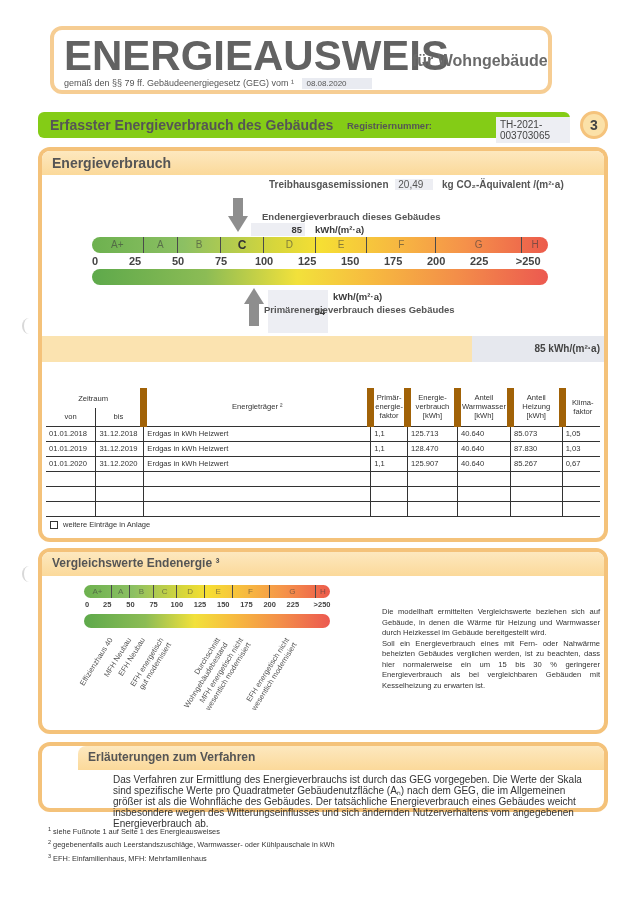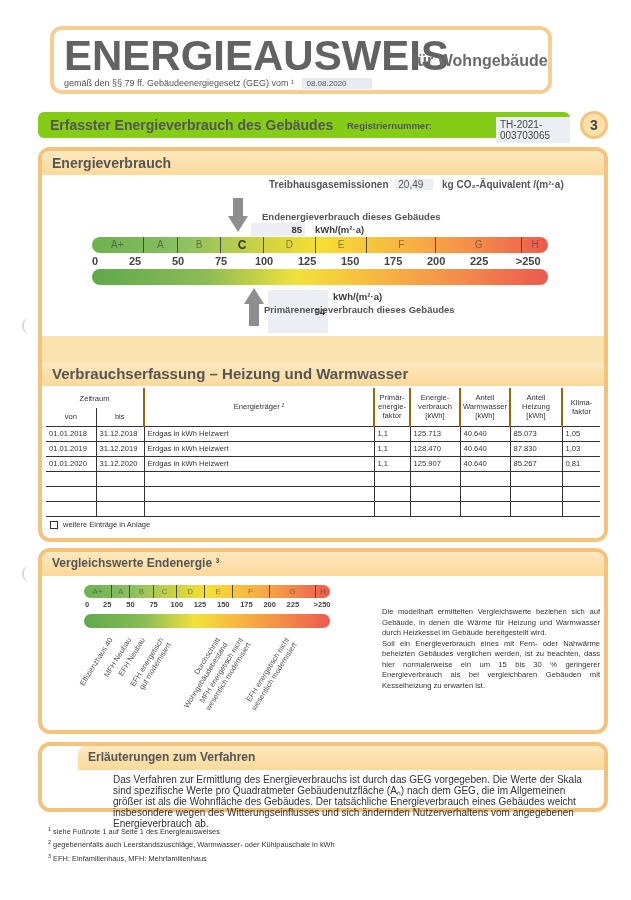--- a/index.html
+++ b/index.html
@@ -50,21 +50,21 @@
   
   #pflicht { position: absolute; left: 38px; top: 336px; width: 570px; height: 26px; background: #fbe3b0; border-left: 4px solid #f4c27a; border-right: 4px solid #f4c27a; }
   #pflicht .t { position: absolute; left: 8px; top: 5px; font-size: 12px; font-weight: bold; color: #555; }
   #pflicht .n { font-size: 9px; font-weight: normal; margin-left: 3px; }
   #pflicht .v { position: absolute; right: 0; top: 0; width: 132px; height: 26px; background: #e6e8ee; text-align: right; padding: 7px 4px 0 0; font-size: 10px; font-weight: bold; color: #444; }
 
   
   #vb { left: 38px; top: 362px; width: 570px; height: 180px; border-top: none; border-radius: 0 0 12px 12px; }
   #vb .boxtitle { border-radius: 0; font-size: 15px; padding-top: 3px; }
   table.vt { position: absolute; left: 4px; top: 26px; width: 554px; border-collapse: collapse; font-size: 7.6px; color: #333; }
-  table.vt th { font-weight: normal; text-align: center; vertical-align: middle; border-left: 2px solid #a16207; padding: 1px; line-height: 9px; }
+  table.vt th { font-weight: normal; text-align: center; vertical-align: middle; border-left: 7px solid #a16207; padding: 1px; line-height: 9px; }
   table.vt th:first-child { border-left: none; }
   table.vt td { border-top: 1px solid #333; border-left: 1px solid #333; height: 15px; padding: 0 3px; text-align: left; }
   table.vt td:first-child { border-left: none; }
   table.vt td.l { text-align: left; }
   table.vt tbody tr:last-child td { border-bottom: 1px solid #333; }
   #vb .more { position: absolute; left: 8px; top: 158px; font-size: 7.5px; color: #333; display: flex; align-items: center; }
   #vb .chk { width: 8px; height: 8px; border: 1px solid #333; margin-right: 5px; }
 
   
   #vw { left: 38px; top: 548px; width: 570px; height: 186px; }
@@ -155,24 +155,24 @@
         <polygon points="10,0 20,16 0,16" fill="#8e8e8e"></polygon>
         <rect x="5" y="15" width="10" height="23" fill="#8e8e8e"></rect>
       </svg>
   </div>
   <div class="primval">94</div>
   <div class="primunit">kWh/(m²·a)</div>
   <div class="primlabel">Primärenergieverbrauch dieses Gebäudes</div>
 </div>
 
 <div id="pflicht">
+  <div class="v">85 kWh/(m²·a)</div>
 </div>
 
 <div id="vb" class="box">
-  <div class="boxtitle band">Verbrauchserfassung – Heizung und Warmwasser</div>
   <table class="vt">
     <colgroup>
       <col style="width:50px">
         <col style="width:48px">
         <col style="width:230px">
         <col style="width:36px">
         <col style="width:50px">
         <col style="width:50px">
         <col style="width:52px">
         <col style="width:38px">
@@ -214,21 +214,21 @@
           <td>1,03</td>
         </tr>
         <tr>
           <td>01.01.2020</td>
           <td>31.12.2020</td>
           <td class="l">Erdgas in kWh Heizwert</td>
           <td>1,1</td>
           <td>125.907</td>
           <td>40.640</td>
           <td>85.267</td>
-          <td>0,81</td>
+          <td>0,67</td>
         </tr>
         <tr>
           <td></td>
           <td></td>
           <td class="l"></td>
           <td></td>
           <td></td>
           <td></td>
           <td></td>
           <td></td>

